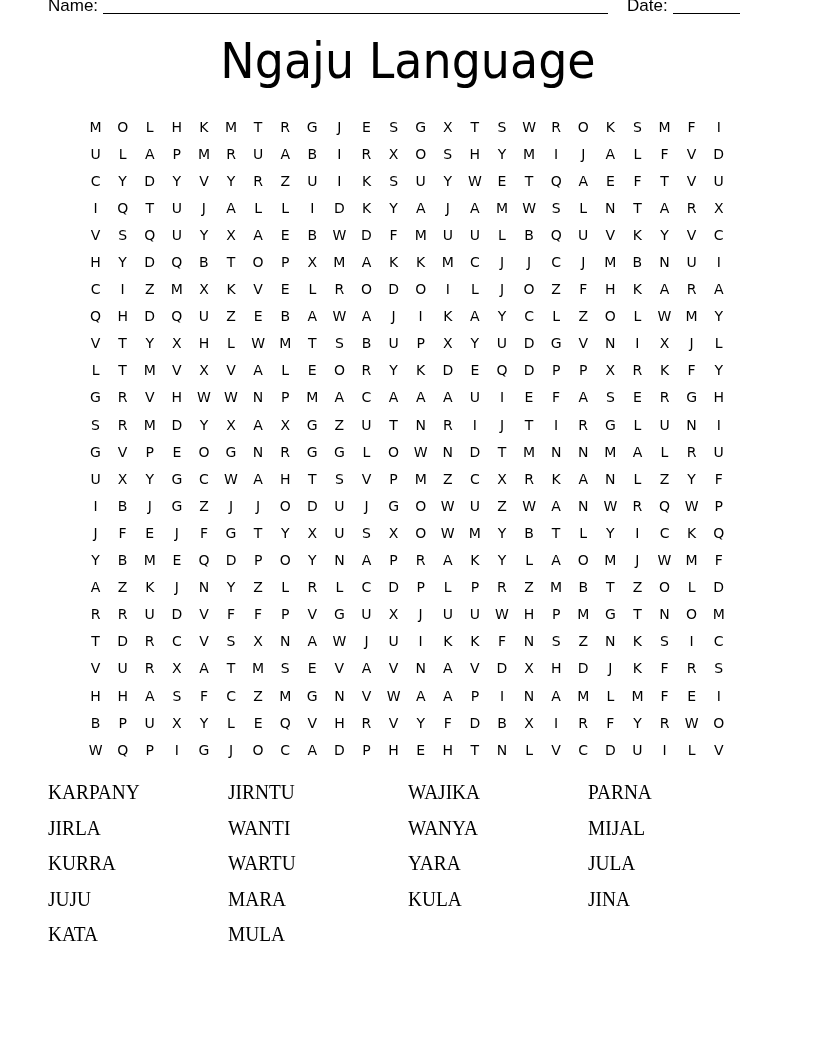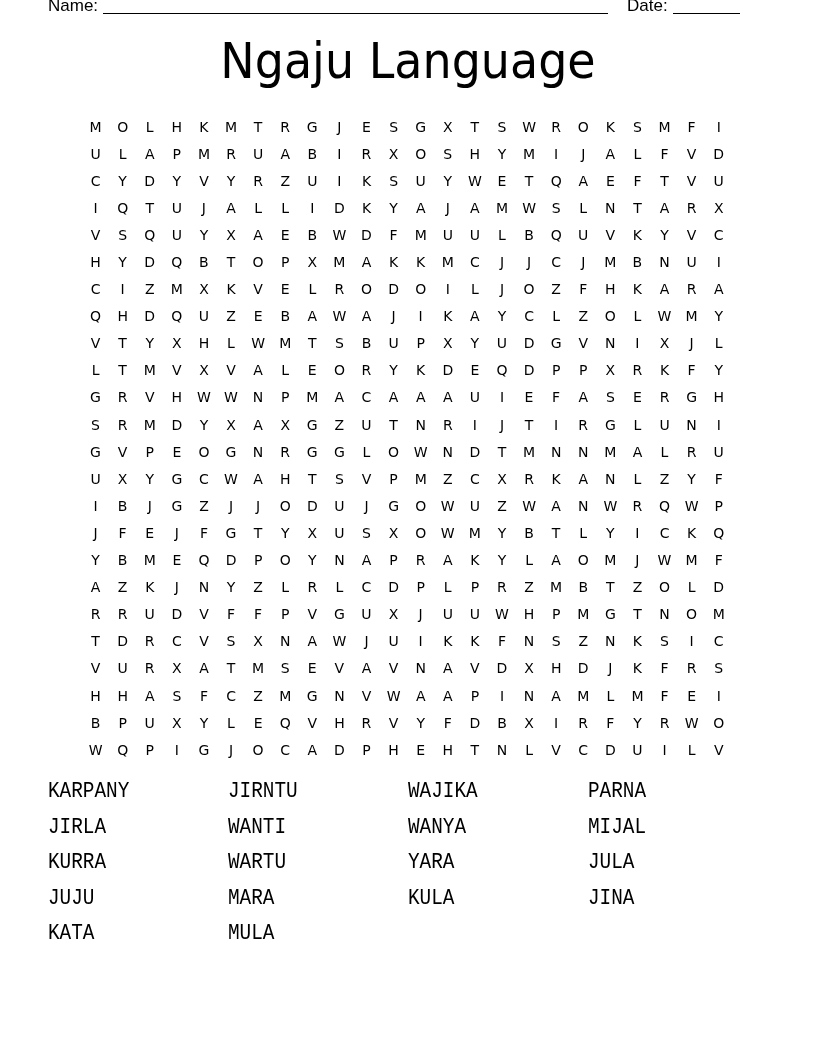--- a/index.html
+++ b/index.html
@@ -21,21 +21,21 @@
     .grid {
       position: absolute; top: 113px; left: 82px;
       display: grid; grid-template-columns: repeat(24, 27.1px); grid-auto-rows: 27.1px;
       font-family: "DejaVu Sans", sans-serif; font-size: 14px;
     }
     .cell { display: flex; align-items: center; justify-content: center; }
     .words {
       position: absolute; top: 779px; left: 48px;
       display: grid; grid-template-columns: 180px 180px 180px 180px; grid-auto-rows: 35.5px;
       grid-auto-flow: row;
-      font-family: Liberation Mono, monospace; font-size: 22px;
+      font-family: Liberation Serif, serif; font-size: 22px;
     }
     .word { transform: scaleX(0.88); transform-origin: left center; white-space: nowrap; }
   </style>
 </head>
 <body>
 
 <div class="header-line">
   <span class="name-label">Name:</span>
   <span class="name-blank"></span>
   <span class="date-label">Date:</span>

